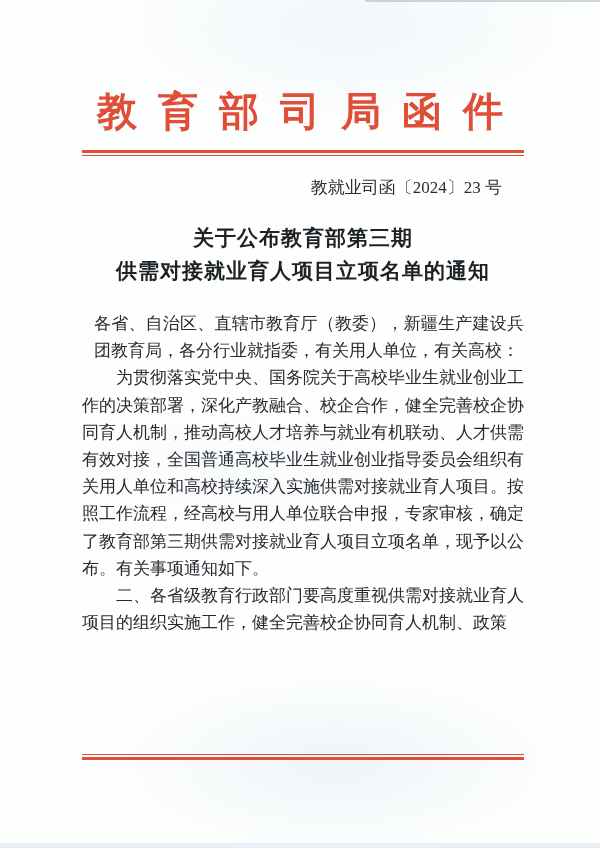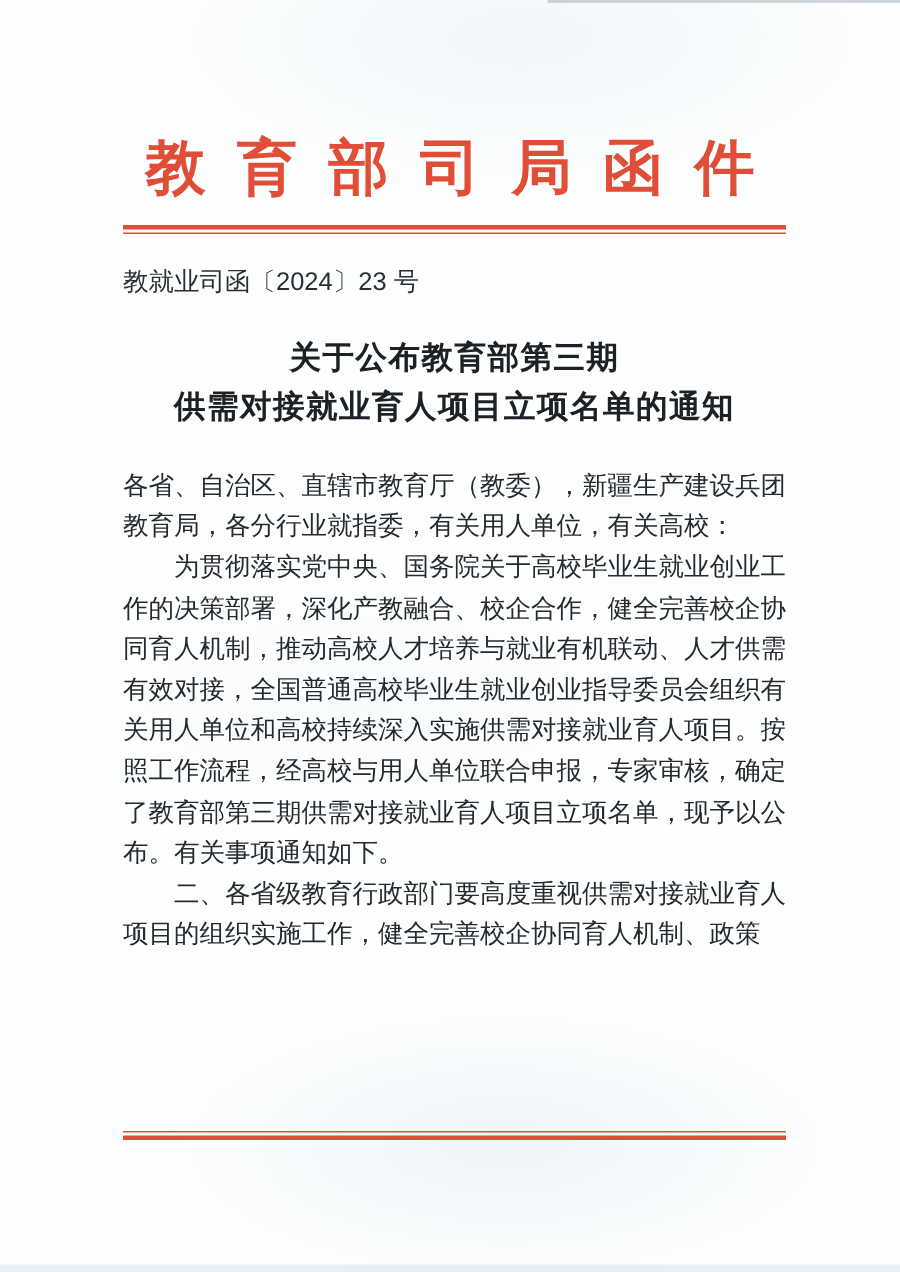--- a/index.html
+++ b/index.html
@@ -8,21 +8,21 @@
     background: #ffffff;
   }
   .page {
     position: relative;
     width: 600px;
     height: 848px;
     margin: 0;
     overflow: hidden;
     box-sizing: border-box;
     padding-top: 90px;
-    font-family: Liberation Sans, sans-serif;
+    font-family: Liberation Serif, serif;
     color: #22252a;
     background:
       radial-gradient(ellipse 320px 130px at 56% 90%, rgba(204, 223, 233, 0.30), transparent 70%),
       radial-gradient(ellipse 340px 140px at 58% 3%, rgba(208, 227, 238, 0.28), transparent 70%),
       radial-gradient(ellipse 260px 100px at 40% 55%, rgba(215, 230, 238, 0.12), transparent 70%),
       #fdfefe;
   }
   .page-top-edge {
     position: absolute;
     top: 0;
@@ -55,20 +55,21 @@
     margin: 16px auto 0 82px;
     height: 2px;
     border-top: 3px solid #e04e38;
     border-bottom: 1.5px solid #e04e38;
   }
   .doc-number {
     width: 442px;
     margin: 22px 0 0 82px;
     padding-right: 22px;
     box-sizing: border-box;
+    text-align: right;
     font-size: 17px;
     line-height: 20px;
     color: #2a2d33;
   }
   .notice-title {
     width: 442px;
     margin: 24px 0 0 82px;
     text-align: center;
     font-weight: bold;
     font-size: 21px;
@@ -83,20 +84,21 @@
     line-height: 27.2px;
     text-align: justify;
     color: #26292f;
   }
   .body-text p {
     margin: 0;
     padding: 0;
   }
   p.salutation {
     text-indent: 0;
+    margin-left: 12px;
   }
   p.body-paragraph {
     text-indent: 2em;
   }
   .footer-rule {
     position: absolute;
     top: 754px;
     left: 82px;
     width: 442px;
     height: 2px;

